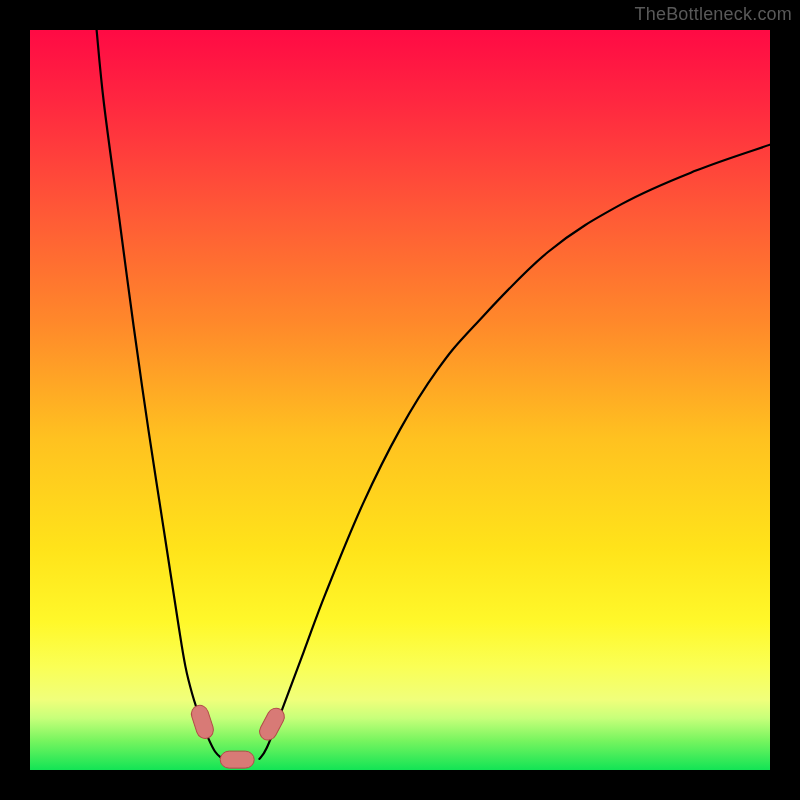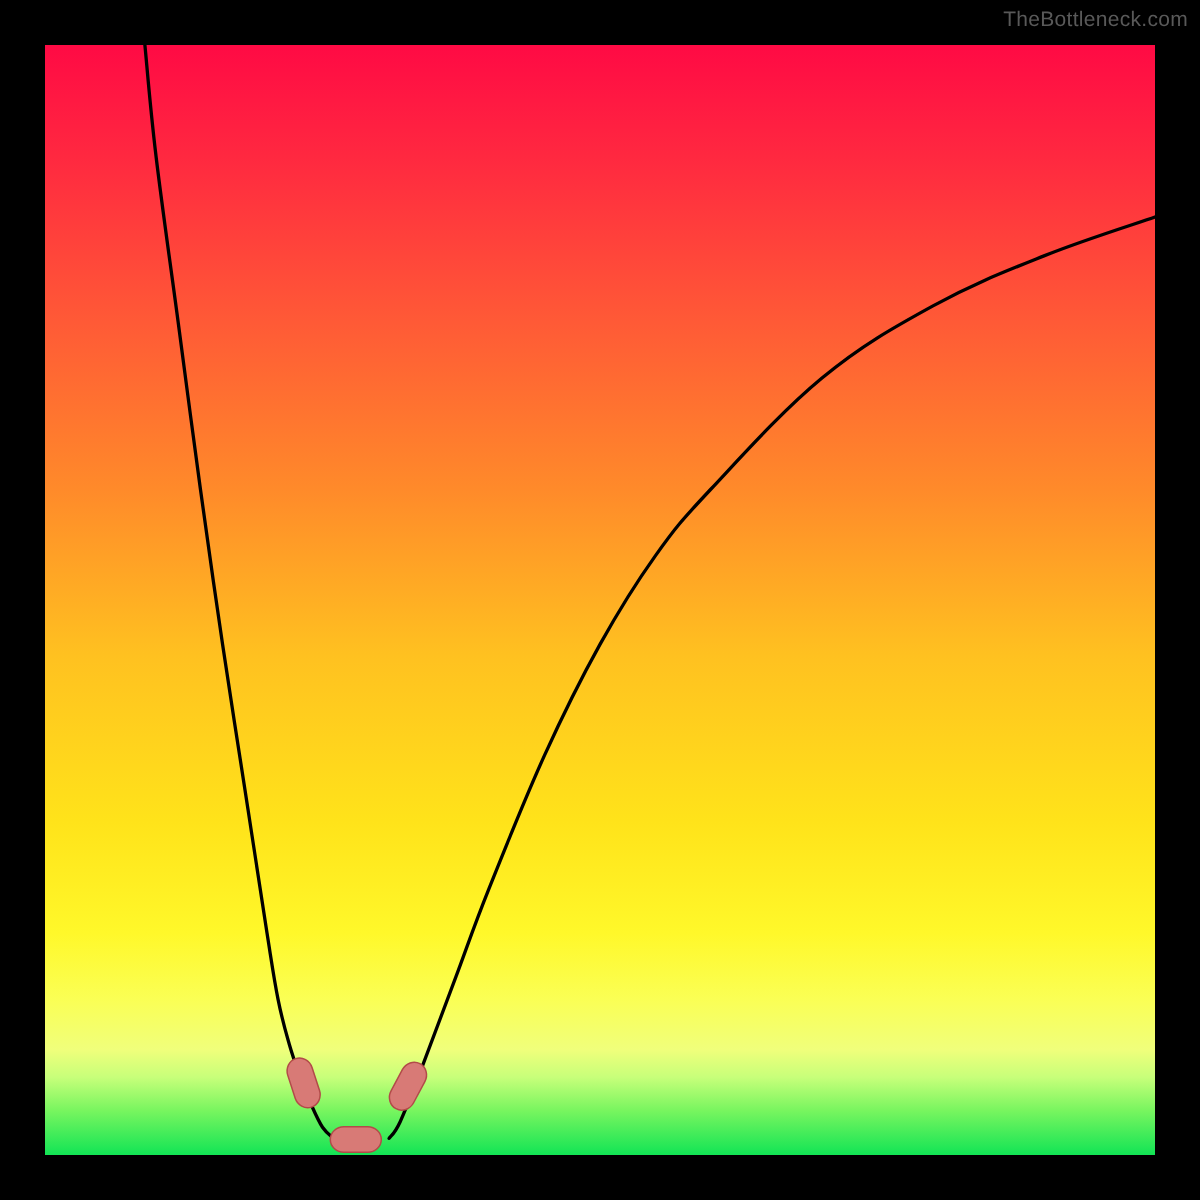--- a/index.html
+++ b/index.html
@@ -24,21 +24,21 @@
     top: 30px;
     left: 30px;
     width: 740px;
     height: 740px;
     
   }
   .watermark {
     position: absolute;
     top: 4px;
     right: 8px;
-    font-size: 14px;
+    font-size: 18px;
     color: #595959;
     font-weight: 400;
     letter-spacing: 0.2px;
   }
   svg {
     display: block;
   }
 </style>
 </head>
 <body>

